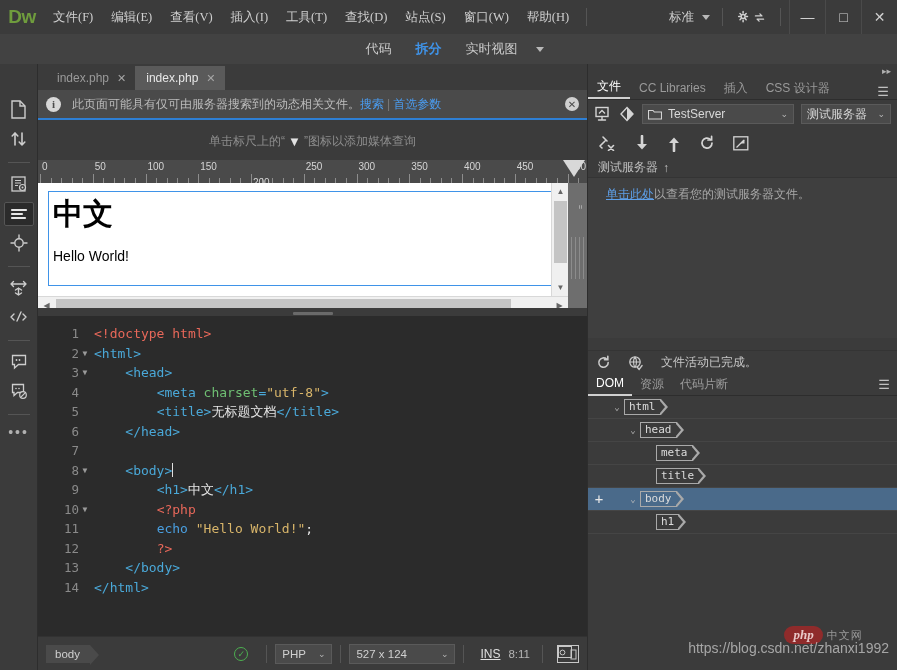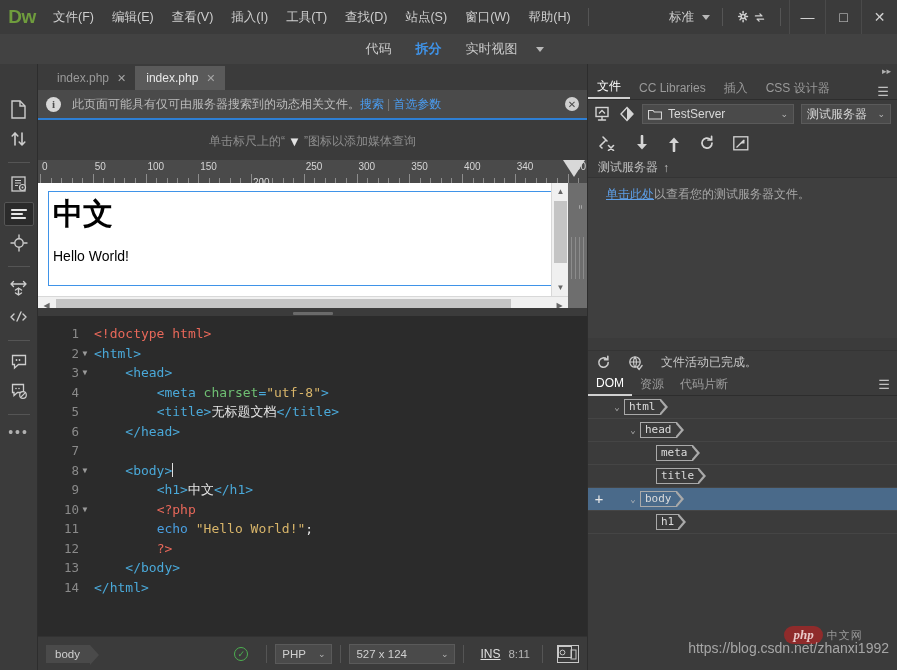--- a/index.html
+++ b/index.html
@@ -15,21 +15,21 @@
 
   
   .titlebar {
     position: absolute; left: 0; top: 0; width: 897px; height: 34px;
     background: #3b3b3b; display: flex; align-items: center;
   }
   .dw-logo {
     width: 44px; text-align: center; font-size: 19px; font-weight: bold;
     color: #6f9c3d; letter-spacing: -0.5px; font-family: "Liberation Sans", sans-serif;
   }
-  .menu { display: flex; align-items: center; }
+  .menu { display: flex; align-items: center; font-family: Liberation Serif, serif; }
   .menu-item {
     padding: 3px 9px; color: #cfcfcf; font-size: 12.5px; white-space: nowrap;
     cursor: default;
   }
   .title-right { margin-left: auto; display: flex; align-items: center; height: 100%; }
   .sep-v { width: 1px; height: 18px; background: #555; margin: 0 8px; }
   .workspace-pick { display: flex; align-items: center; color: #cfcfcf; font-size: 12.5px; padding: 2px 4px; }
   .caret-dn {
     width: 0; height: 0; border-left: 4px solid transparent; border-right: 4px solid transparent;
     border-top: 5px solid #b8b8b8; margin-left: 8px;
@@ -542,21 +542,21 @@
     <div id="ruler-nums">
         <div class="ruler-num" style="left: 2px;">0</div>
         <div class="ruler-num" style="left: 54.75px;">50</div>
         <div class="ruler-num" style="left: 107.5px;">100</div>
         <div class="ruler-num" style="left: 160.25px;">150</div>
         <div class="ruler-num" style="left: 213px; margin-top: 16px;">200</div>
         <div class="ruler-num" style="left: 265.75px;">250</div>
         <div class="ruler-num" style="left: 318.5px;">300</div>
         <div class="ruler-num" style="left: 371.25px;">350</div>
         <div class="ruler-num" style="left: 424px;">400</div>
-        <div class="ruler-num" style="left: 476.75px;">340</div>
+        <div class="ruler-num" style="left: 476.75px;">450</div>
         <div class="ruler-num" style="left: 529.5px;">500</div>
       </div>
     <div class="mq-arrow"></div>
   </div>
 
   <div class="designpane">
     <div class="design-canvas">
       <div class="sel-box">
         <div class="dv-h1">中文</div>
         <div class="dv-p">Hello World!</div>

